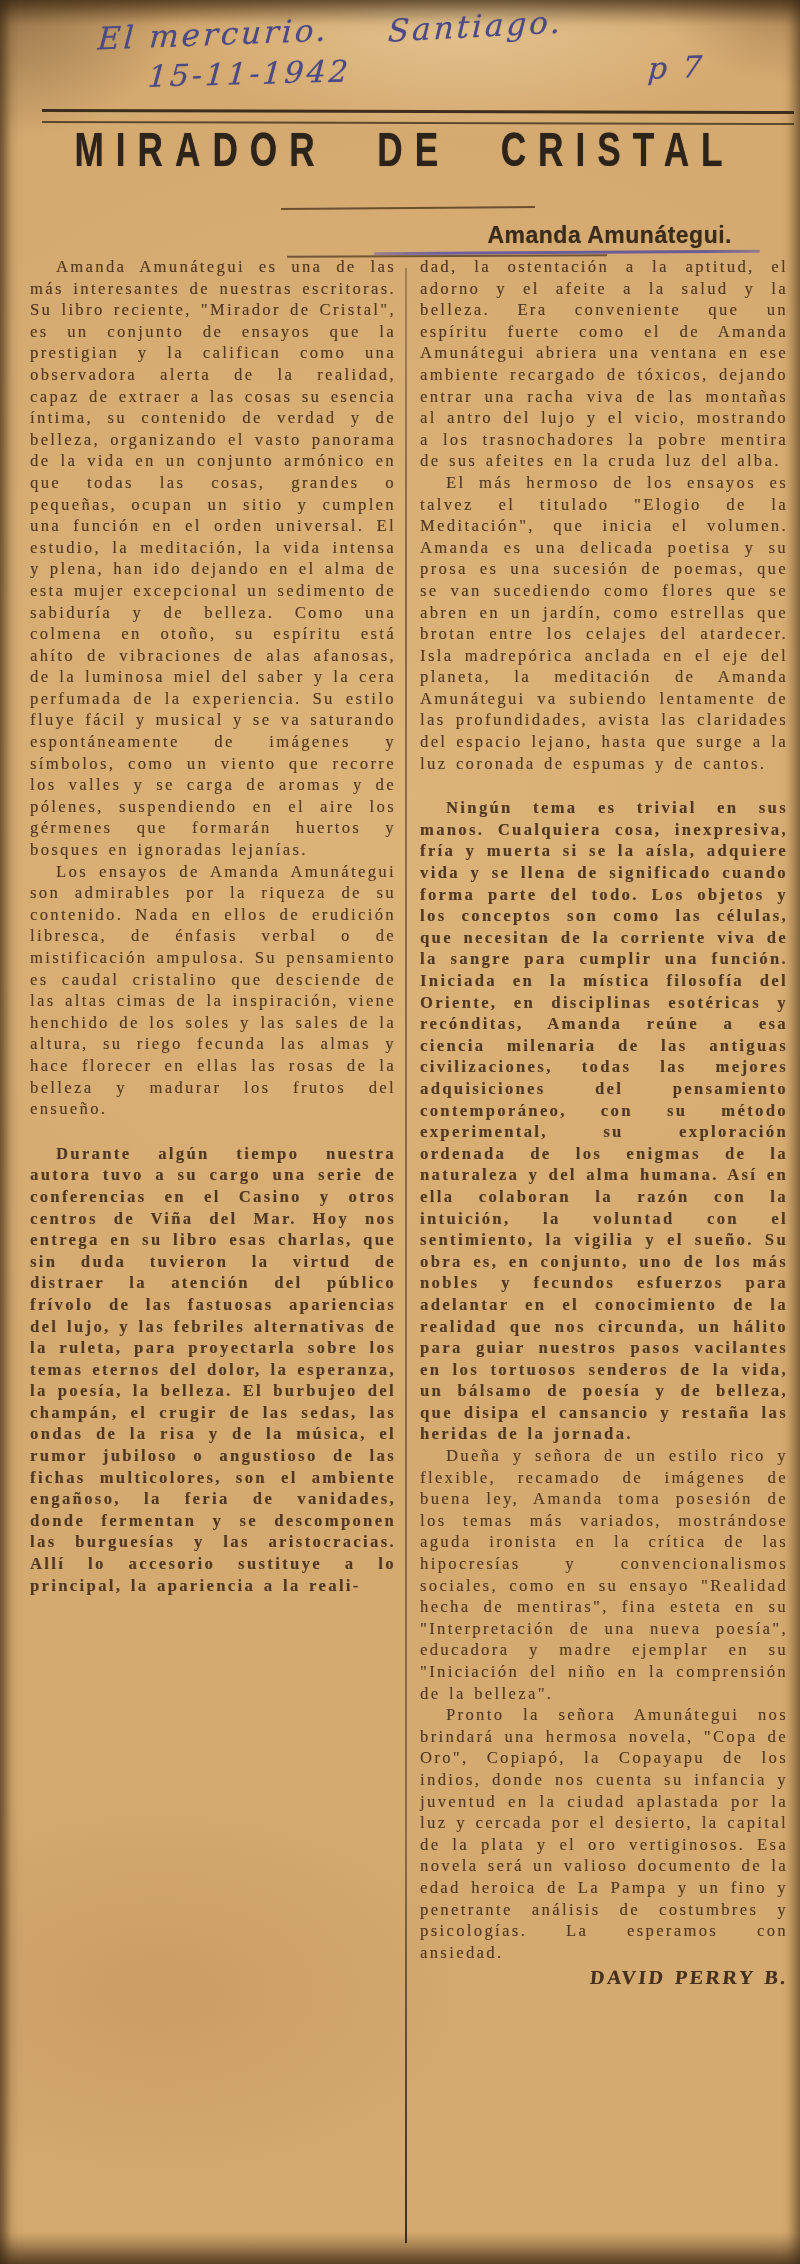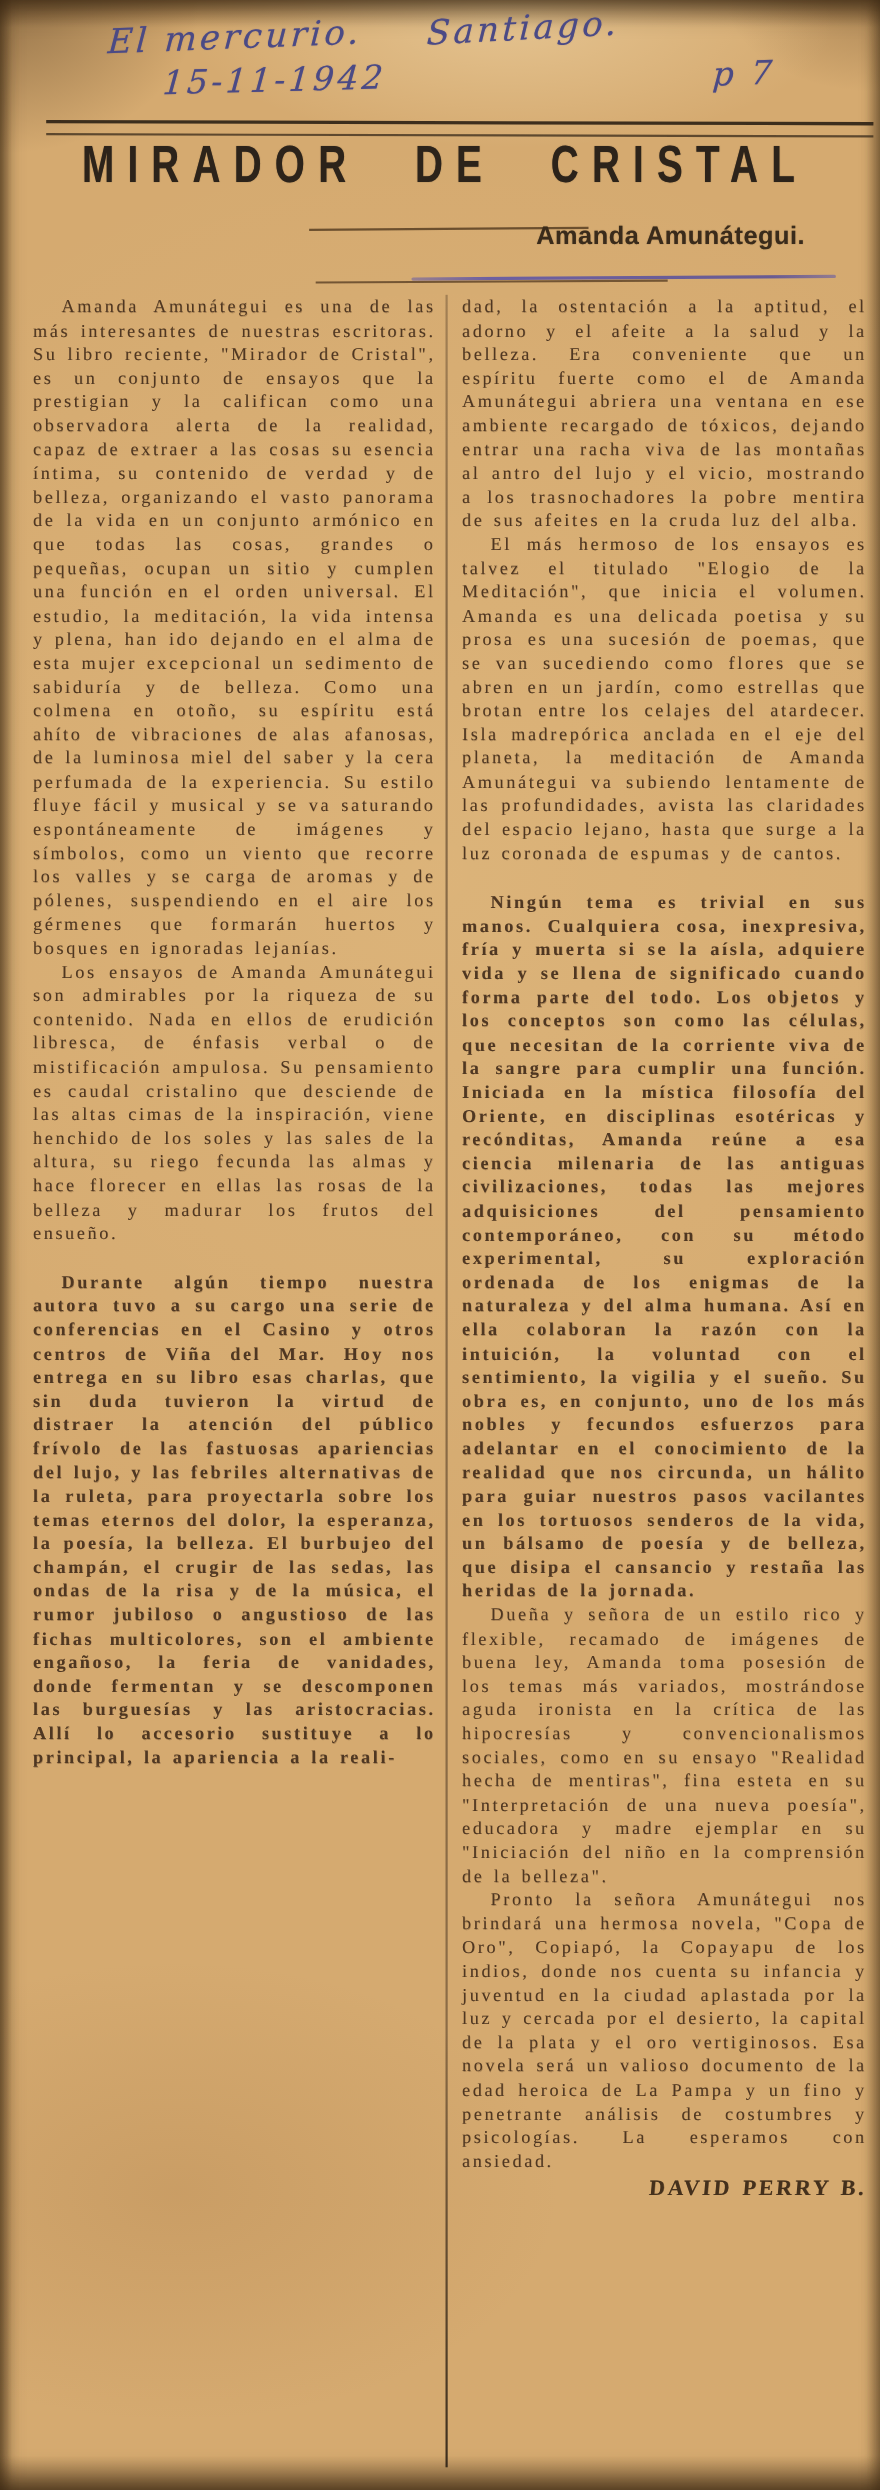--- a/index.html
+++ b/index.html
@@ -57,38 +57,38 @@
     text-shadow:0 0 1px rgba(44,35,26,.6);
     transform:scale(.8,1.08);
     transform-origin:49% 50%;
     white-space:nowrap;
   }
   .title-rule{
     position:absolute; left:281px; top:207px; width:254px; height:2px;
     background:rgba(88,62,34,.85); transform:rotate(-.4deg);
   }
   .byline{
-    position:absolute; right:68px; top:201px;
+    position:absolute; right:68px; top:222px;
     font-family:"Liberation Sans", sans-serif;
     font-weight:bold; font-size:23px; letter-spacing:.5px;
     color:#3a2b1b; text-shadow:0 0 1px rgba(58,43,27,.5);margin-left:35px;
   }
   .byline-underline-ink{
     position:absolute; left:374px; top:251px; width:386px; height:3px;
     background:linear-gradient(90deg, rgba(104,92,163,.55), rgba(104,92,163,.95) 18%, rgba(92,82,150,.9) 85%, rgba(104,92,163,.6));
     transform:rotate(-.35deg); border-radius:2px;
   }
   .byline-underline-print{
     position:absolute; left:287px; top:255px; width:320px; height:2px;
     background:rgba(90,64,36,.8); transform:rotate(-.3deg);
   }
 
   
   .col{
-    position:absolute; top:268px;
+    position:absolute; top:256px;
     font-size:16.5px; line-height:21.6px;
     text-align:justify;
     letter-spacing:2.4px; word-spacing:2px;
     color:#4f3722;
     text-shadow:.4px .4px 0 rgba(88,60,34,.35);
   }
   .col1{left:30px; width:366px;}
   .col2{left:420px; width:368px;}
   .col p{margin:0; text-indent:26px;}
   .col p.no-indent{text-indent:0;}

